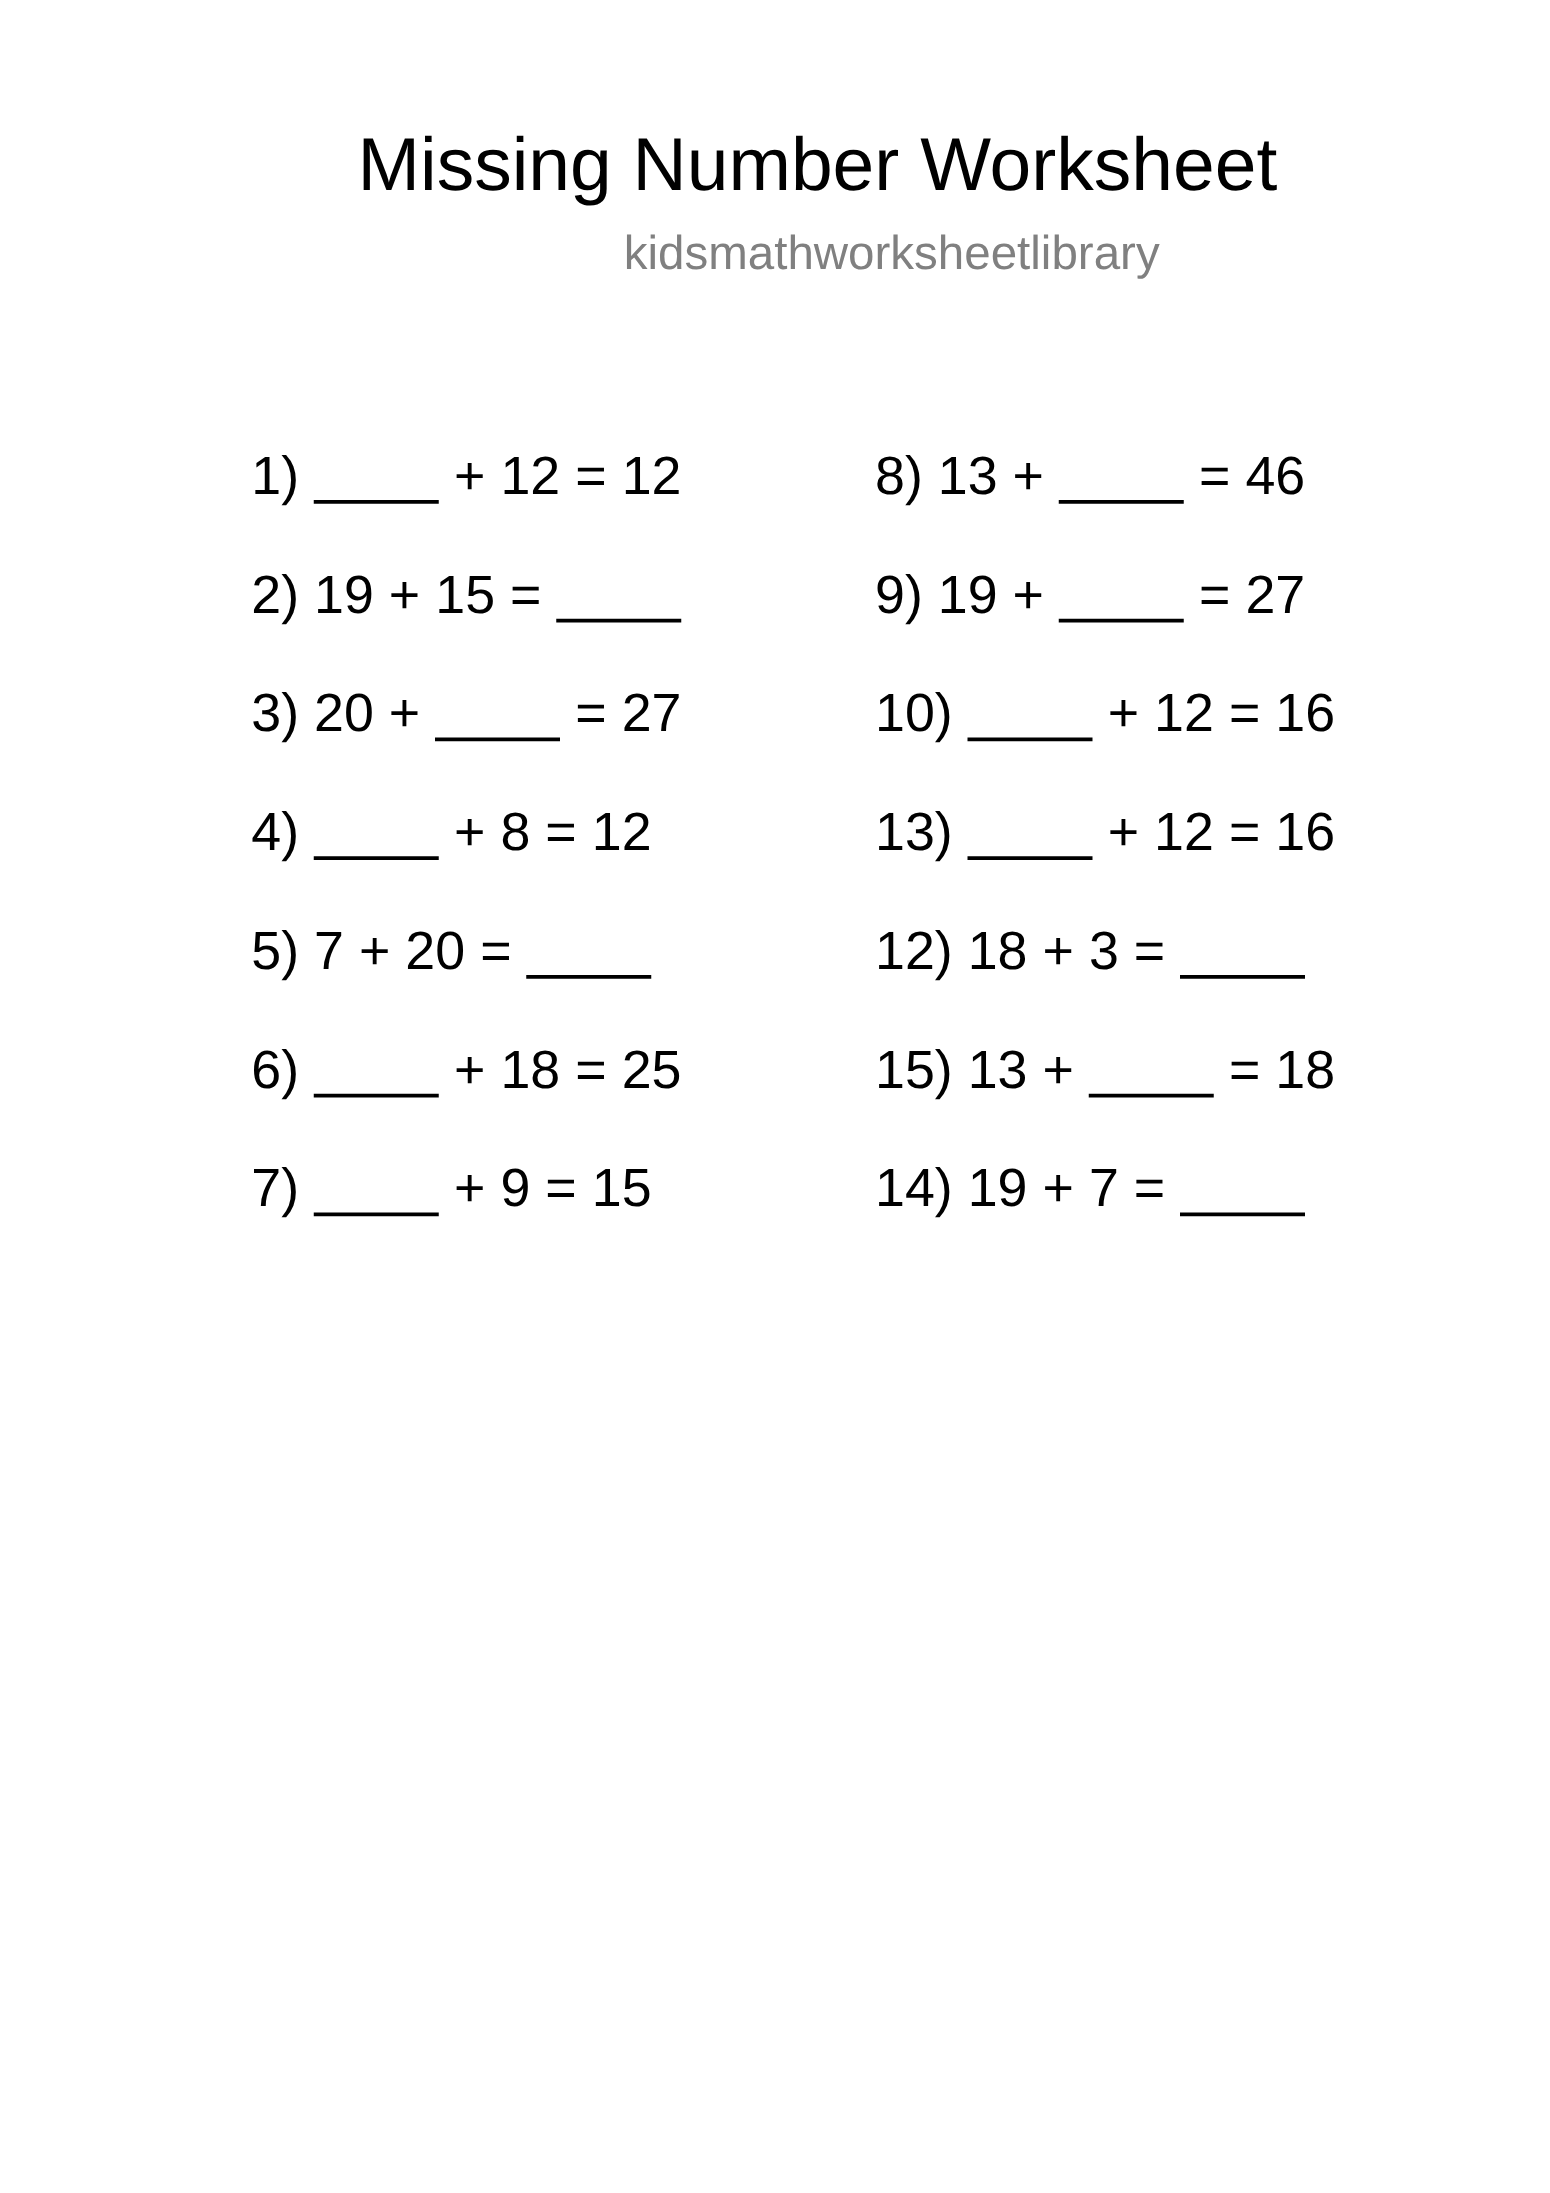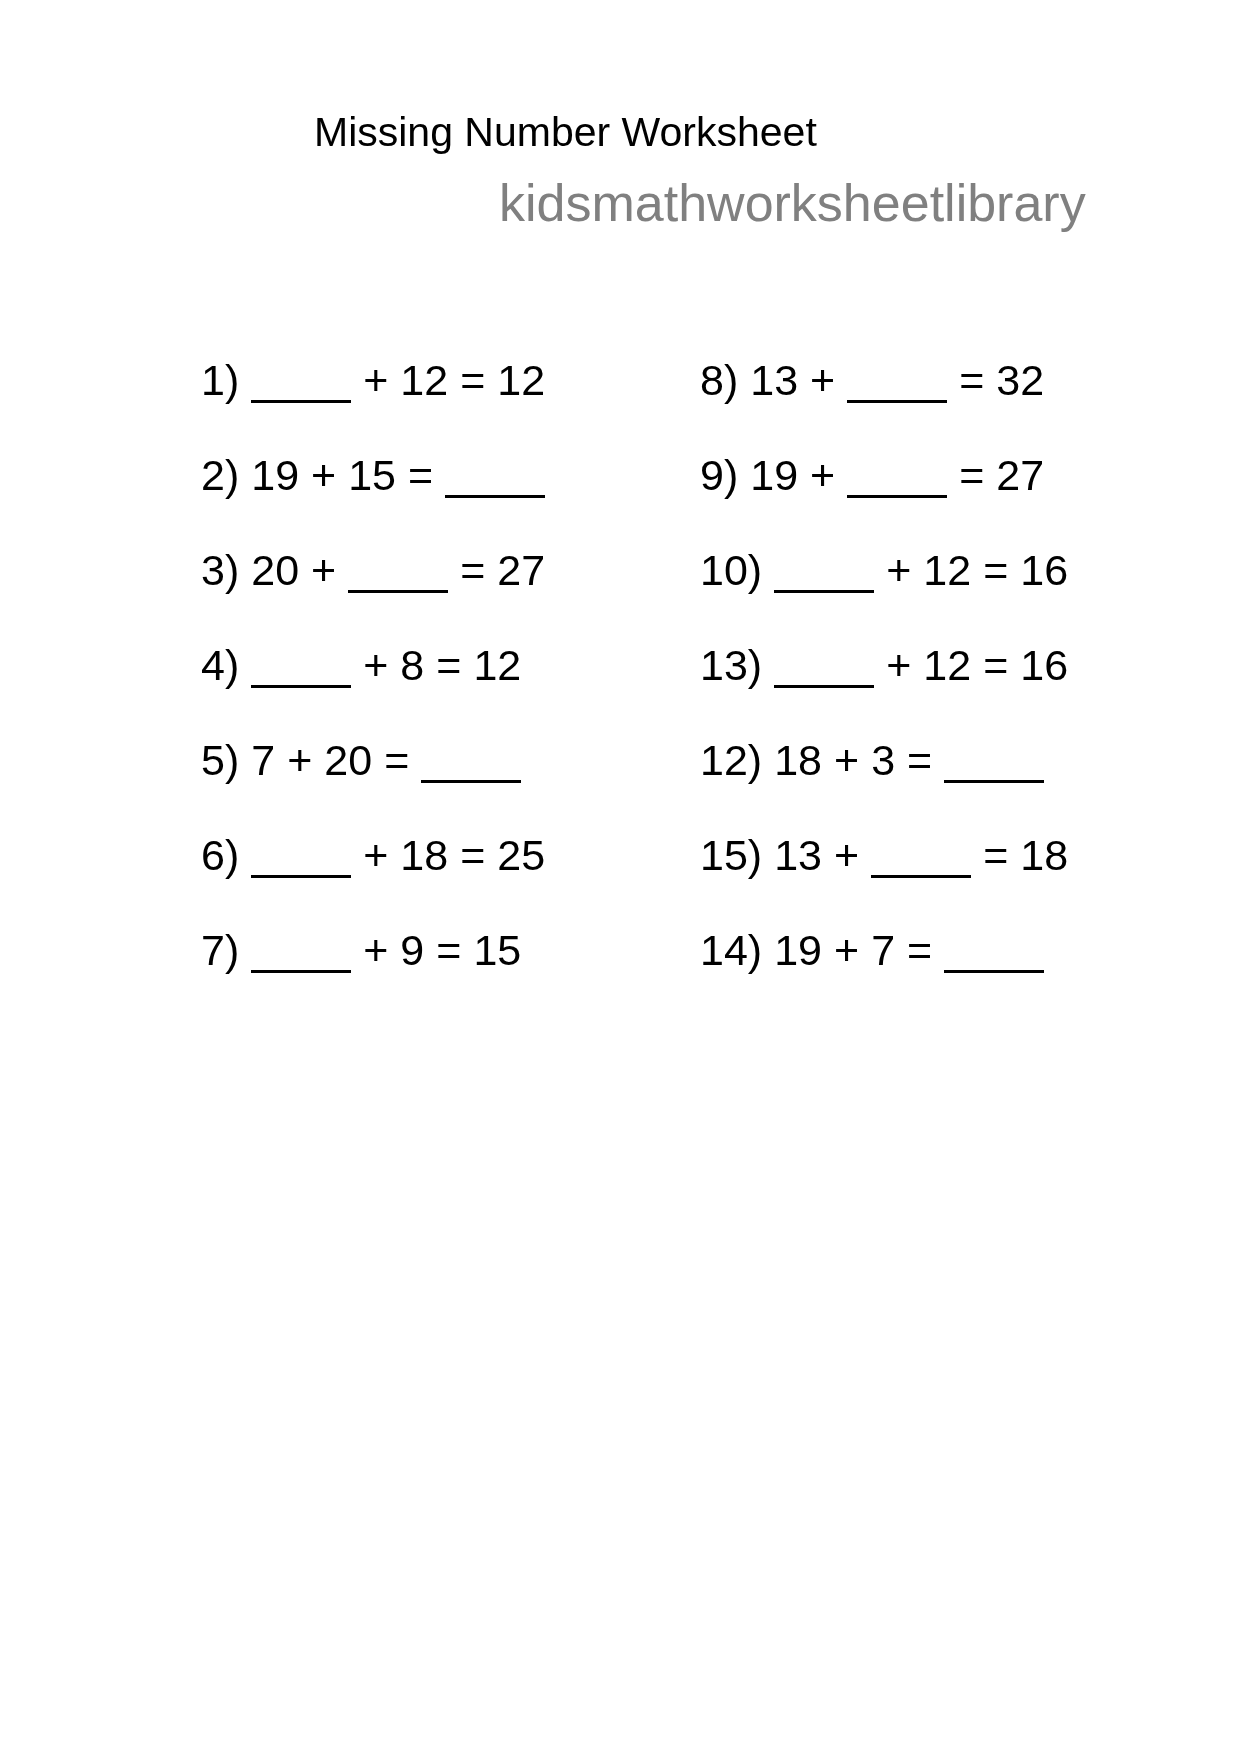--- a/index.html
+++ b/index.html
@@ -10,32 +10,32 @@
     body {
       width: 1240px;
       height: 1754px;
       position: relative;
       overflow: hidden;
       font-family: "Liberation Sans", sans-serif;
       color: #000000;
     }
     .title {
       position: absolute;
-      left: 314px;
+      left: 286px;
       top: 96px;
-      font-size: 41px;
+      font-size: 60px;
       line-height: 72px;
       white-space: nowrap;
       color: #000000;
     }
     .subtitle {
       position: absolute;
       left: 499px;
       top: 178px;
-      font-size: 52px;
+      font-size: 38px;
       line-height: 50px;
       white-space: nowrap;
       color: #808080;
     }
     .column {
       position: absolute;
       top: 348px;
     }
     .col-left { left: 201px; }
     .col-right { left: 700px; }
@@ -123,21 +123,21 @@
       <span class="tok">15</span>
     </div>
   </div>
 <div class="column col-right" id="col-right">
     <div class="problem">
       <span class="num">8)</span>
       <span class="tok">13</span>
       <span class="tok">+</span>
       <span class="blank"></span>
       <span class="tok">=</span>
-      <span class="tok">32</span>
+      <span class="tok">46</span>
     </div>
     <div class="problem">
       <span class="num">9)</span>
       <span class="tok">19</span>
       <span class="tok">+</span>
       <span class="blank"></span>
       <span class="tok">=</span>
       <span class="tok">27</span>
     </div>
     <div class="problem">

